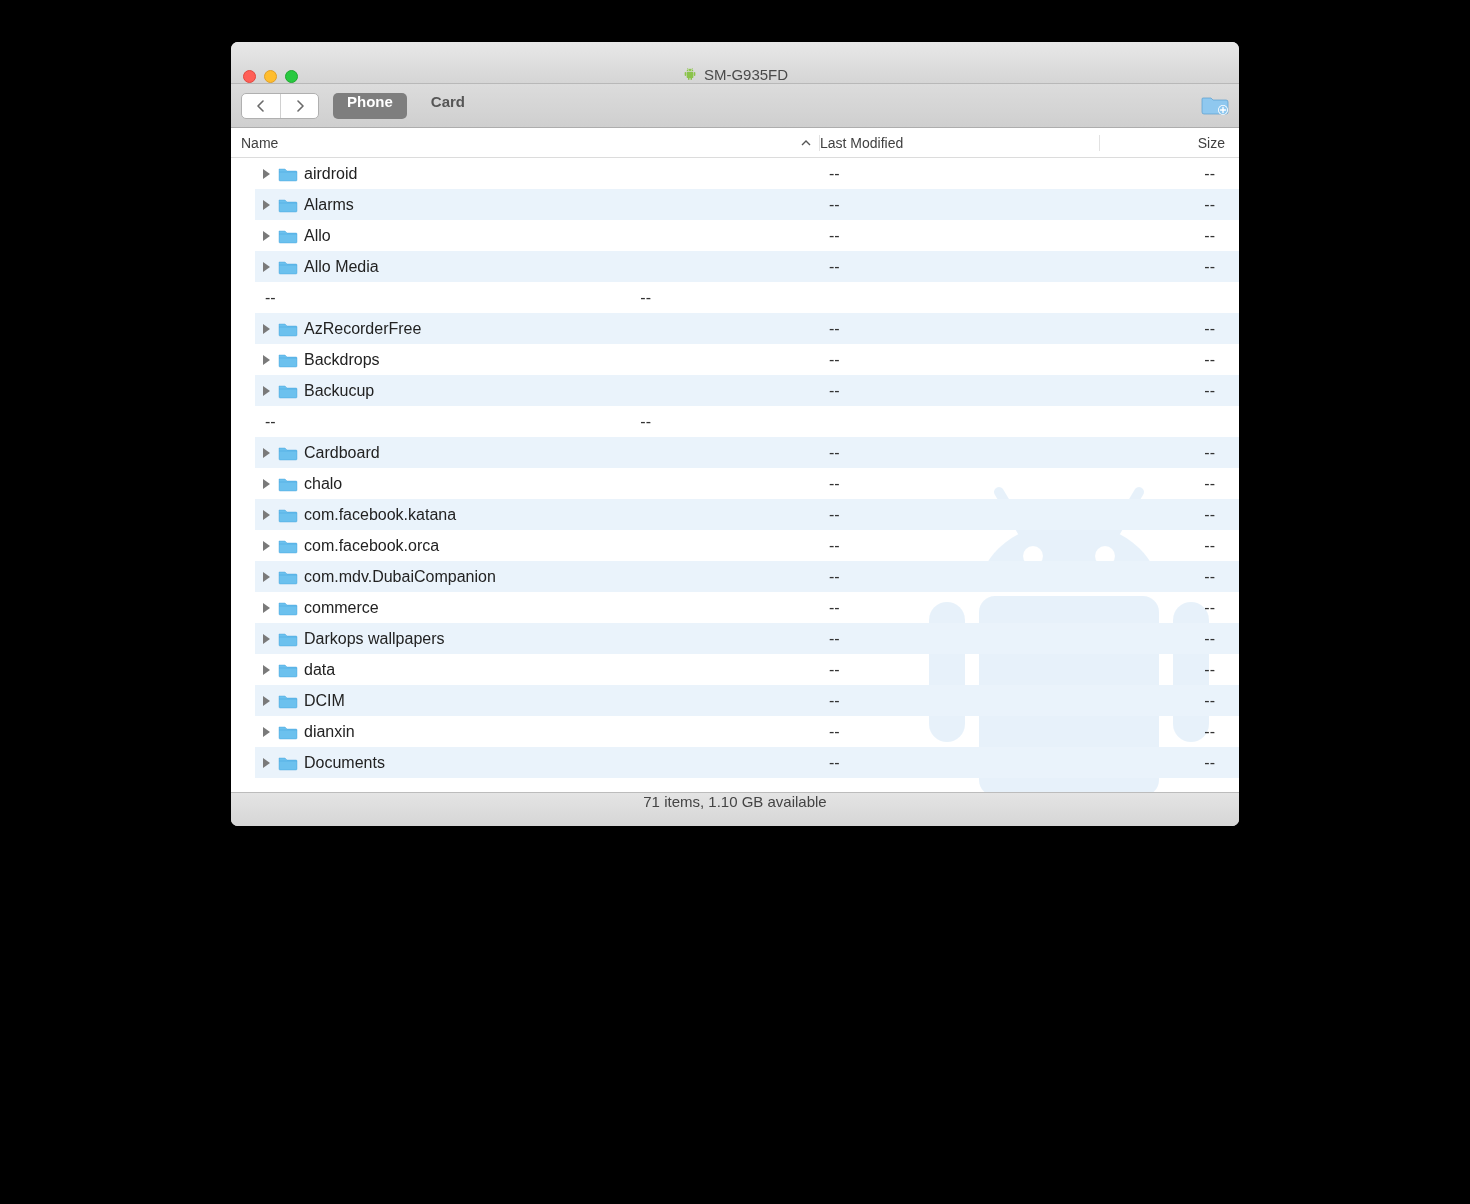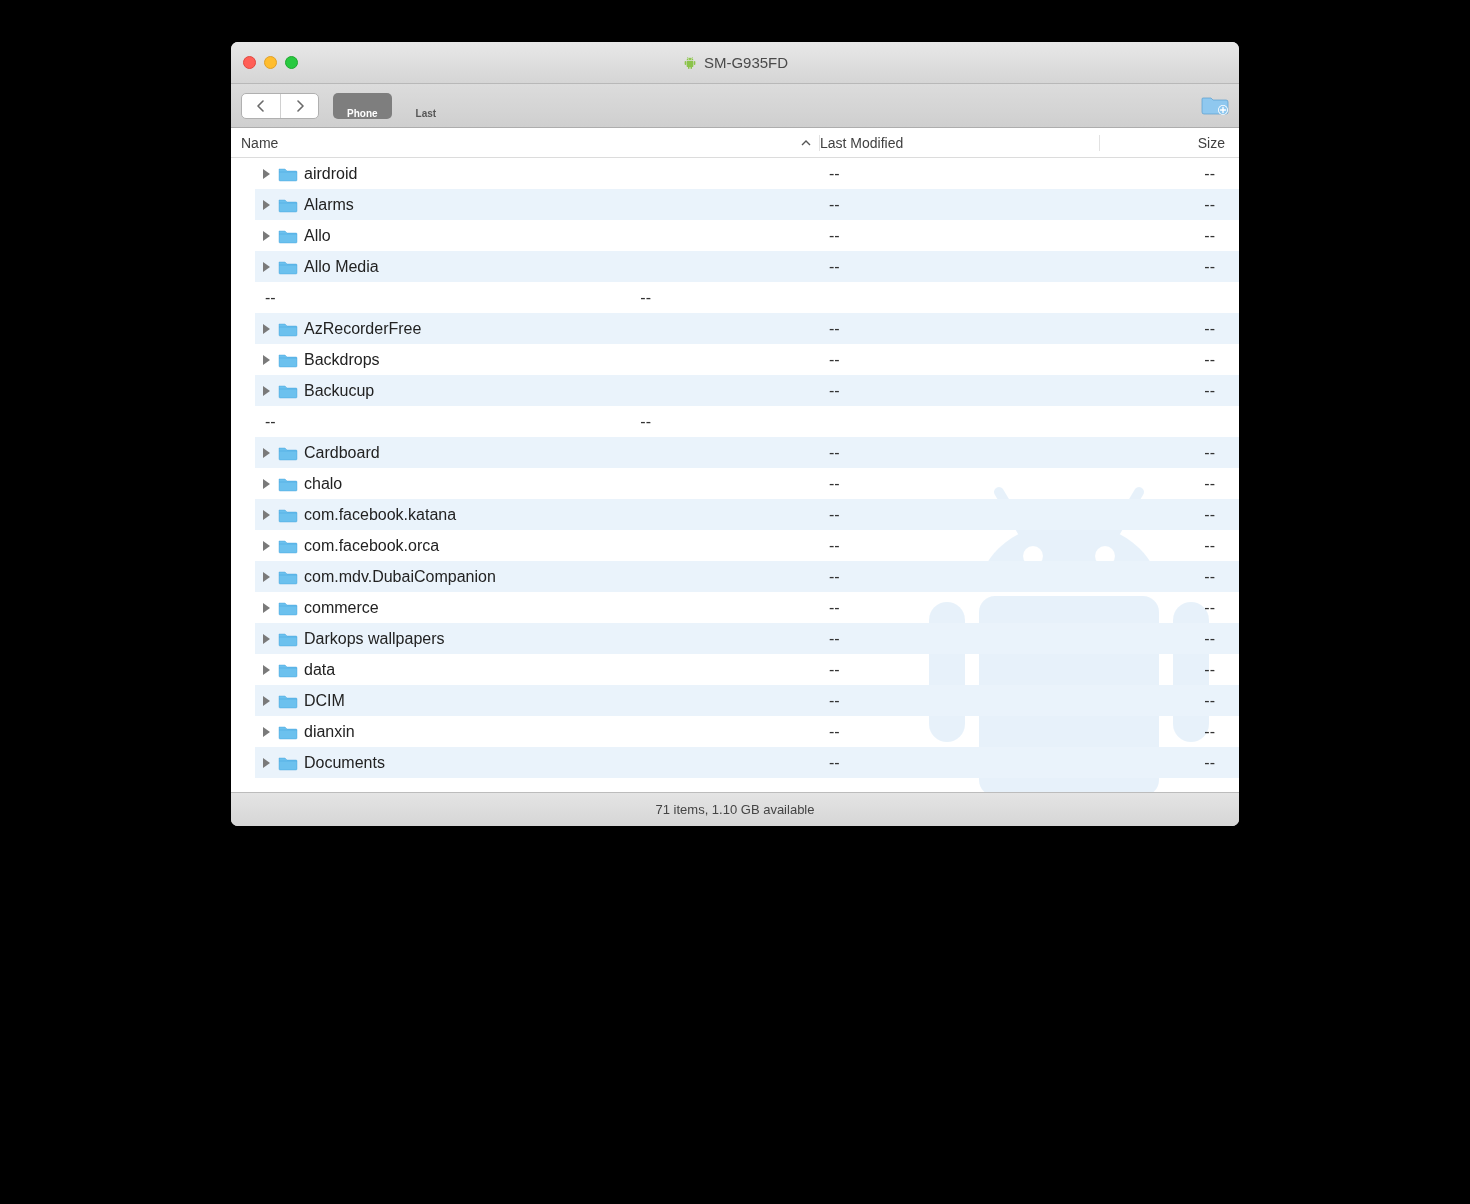--- a/index.html
+++ b/index.html
@@ -22,21 +22,21 @@
       display: flex;
       flex-direction: column;
       overflow: hidden;
       position: relative;
     }
     .titlebar {
       height: 42px;
       background: linear-gradient(#e8e8e8, #d5d5d5);
       border-bottom: 1px solid #b8b8b8;
       display: flex;
-      align-items: center;
+      align-items: flex-end;
       position: relative;
     }
     .traffic {
       display: flex;
       gap: 8px;
       margin-left: 12px;
     }
     .tl-btn {
       width: 13px; height: 13px; border-radius: 50%;
     }
@@ -68,22 +68,22 @@
     }
     .navseg div {
       width: 38px; display:flex; align-items:center; justify-content:center;
     }
     .navseg div + div { border-left: 1px solid #d0d0d0; }
     .navseg svg { stroke:#6a6a6a; }
     .tabseg { display:flex; gap:10px; align-items:center; }
     .tabbtn {
       height: 26px; padding: 0 14px;
       border-radius: 5px;
-      font-size: 10px; font-weight: 600;
-      display:flex; align-items:flex-end;
+      font-size: 15px; font-weight: 600;
+      display:flex; align-items:flex-start;
       color: #565656;
     }
     .tabbtn.active { background:#7e7e7e; color:#fff; }
     .spacer { flex:1; }
     .newfolder-icon { width:28px; height:24px; }
     .columns-header {
       height: 30px;
       background: #fff;
       border-bottom: 1px solid #dcdcdc;
       display:flex; align-items:center;
@@ -118,22 +118,22 @@
       border-top:5px solid transparent;
       border-bottom:5px solid transparent;
       border-left:7px solid #7a7a7a;
       margin-right:2px;
     }
     .folder-icon { width:20px; height:16px; }
     .statusbar {
       height: 34px;
       background: linear-gradient(#e4e4e4,#d6d6d6);
       border-top:1px solid #bcbcbc;
-      display:flex; align-items:center; justify-content:center;
-      font-size:13px; color:#444;
+      display:flex; justify-content:center;
+      font-size:15px; color:#444;
     }
     ::-webkit-scrollbar { width: 14px; }
     ::-webkit-scrollbar-thumb { background: rgba(0,0,0,.35); border-radius:7px; border:3px solid #fff; }
     ::-webkit-scrollbar-track { background: transparent; }
   </style>
 </head>
 <body>
 
 <div class="window">
 
@@ -173,21 +173,21 @@
         <svg width="12" height="12" viewBox="0 0 12 12" fill="none">
           <polyline points="4,1 9,6 4,11" stroke-width="1.6" stroke-linecap="round" stroke-linejoin="round"></polyline>
         </svg>
       </div>
     </div>
     <div class="tabseg">
       <div class="tabbtn active">
         <span>Phone</span>
       </div>
       <div class="tabbtn">
-        <span>Last</span>
+        <span>Card</span>
       </div>
     </div>
     <div class="spacer"></div>
     <div>
       <svg class="newfolder-icon" viewBox="0 0 28 22">
         <path d="M2 5 h8 l2 2 h13 a2 2 0 0 1 2 2 v10 a2 2 0 0 1 -2 2 H3 a2 2 0 0 1 -2 -2 V6 a1 1 0 0 1 1 -1 z" fill="#8fc8ef" stroke="#5a9dcf" stroke-width=".7"></path>
         <circle cx="22" cy="17" r="5" fill="#fff"></circle>
         <circle cx="22" cy="17" r="4.2" fill="#8fc8ef"></circle>
         <path d="M22 14.5 v5 M19.5 17 h5" stroke="#fff" stroke-width="1.4" stroke-linecap="round"></path>
       </svg>

